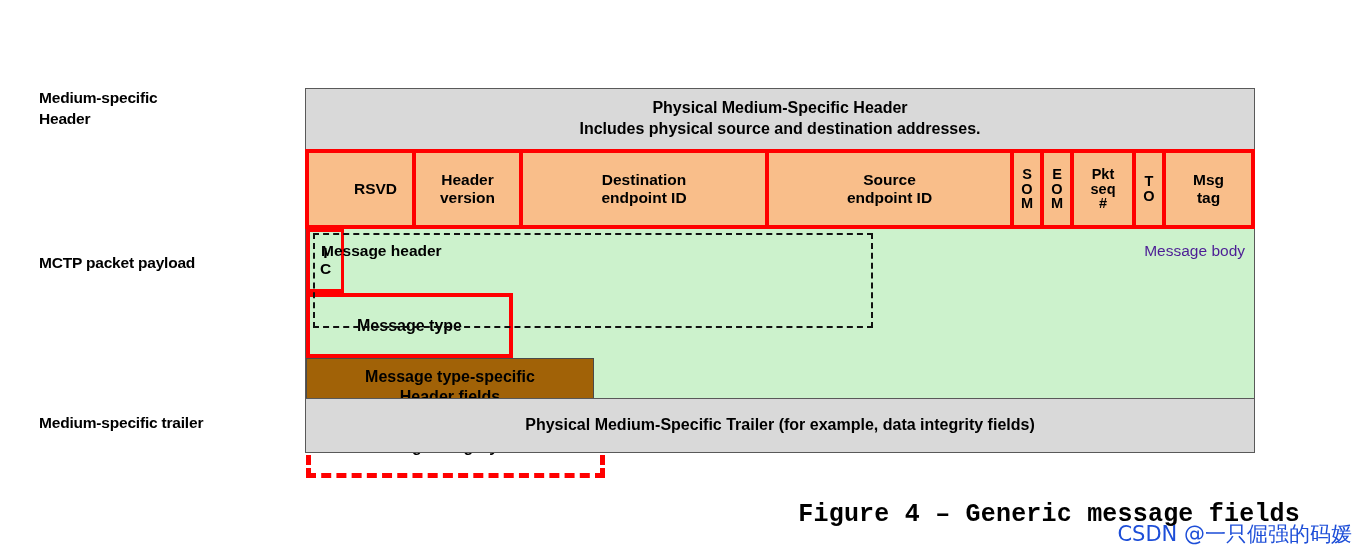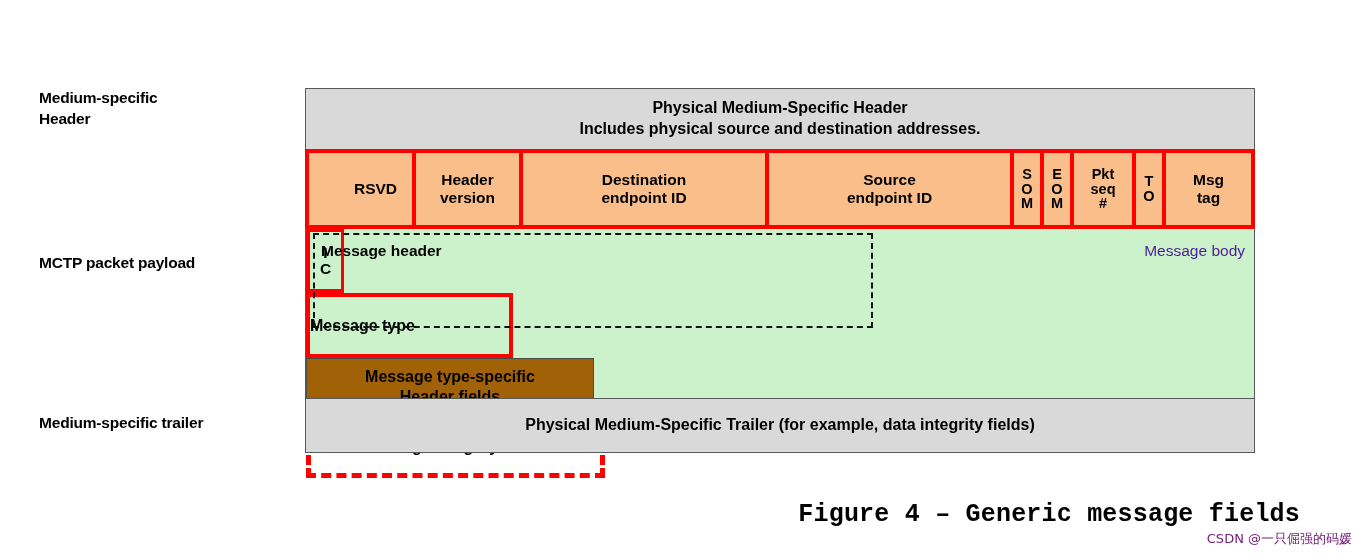--- a/index.html
+++ b/index.html
@@ -177,21 +177,21 @@
   }
   #message-type-box {
     left: 45px;
     top: 174px;
     width: 199px;
     height: 57px;
     border: 4px solid #ff0000;
     background: #ccf2cc;
     display: flex;
     align-items: center;
-    justify-content: flex-start;
+    justify-content: center;
     z-index: 5;
   }
   #message-type-text {
     font-size: 16px;
     font-weight: bold;
     color: #000;
   }
   #type-specific-box {
     left: 253px;
     top: 174px;
@@ -244,22 +244,22 @@
     color: #000;
     letter-spacing: 0.2px;
     font-family: Liberation Mono, monospace;
   }
 
   
   #watermark {
     position: absolute;
     right: 14px;
     bottom: 10px;
-    font-size: 13px;
-    color: #701a75;
+    font-size: 21px;
+    color: #1d4ed8;
     font-family: "DejaVu Sans", sans-serif;
     white-space: nowrap;
   }
 </style>
 </head>
 <body>
 
 <div class="stage">
 
   <div class="row-label" id="lbl-medium-header">Medium-specific

